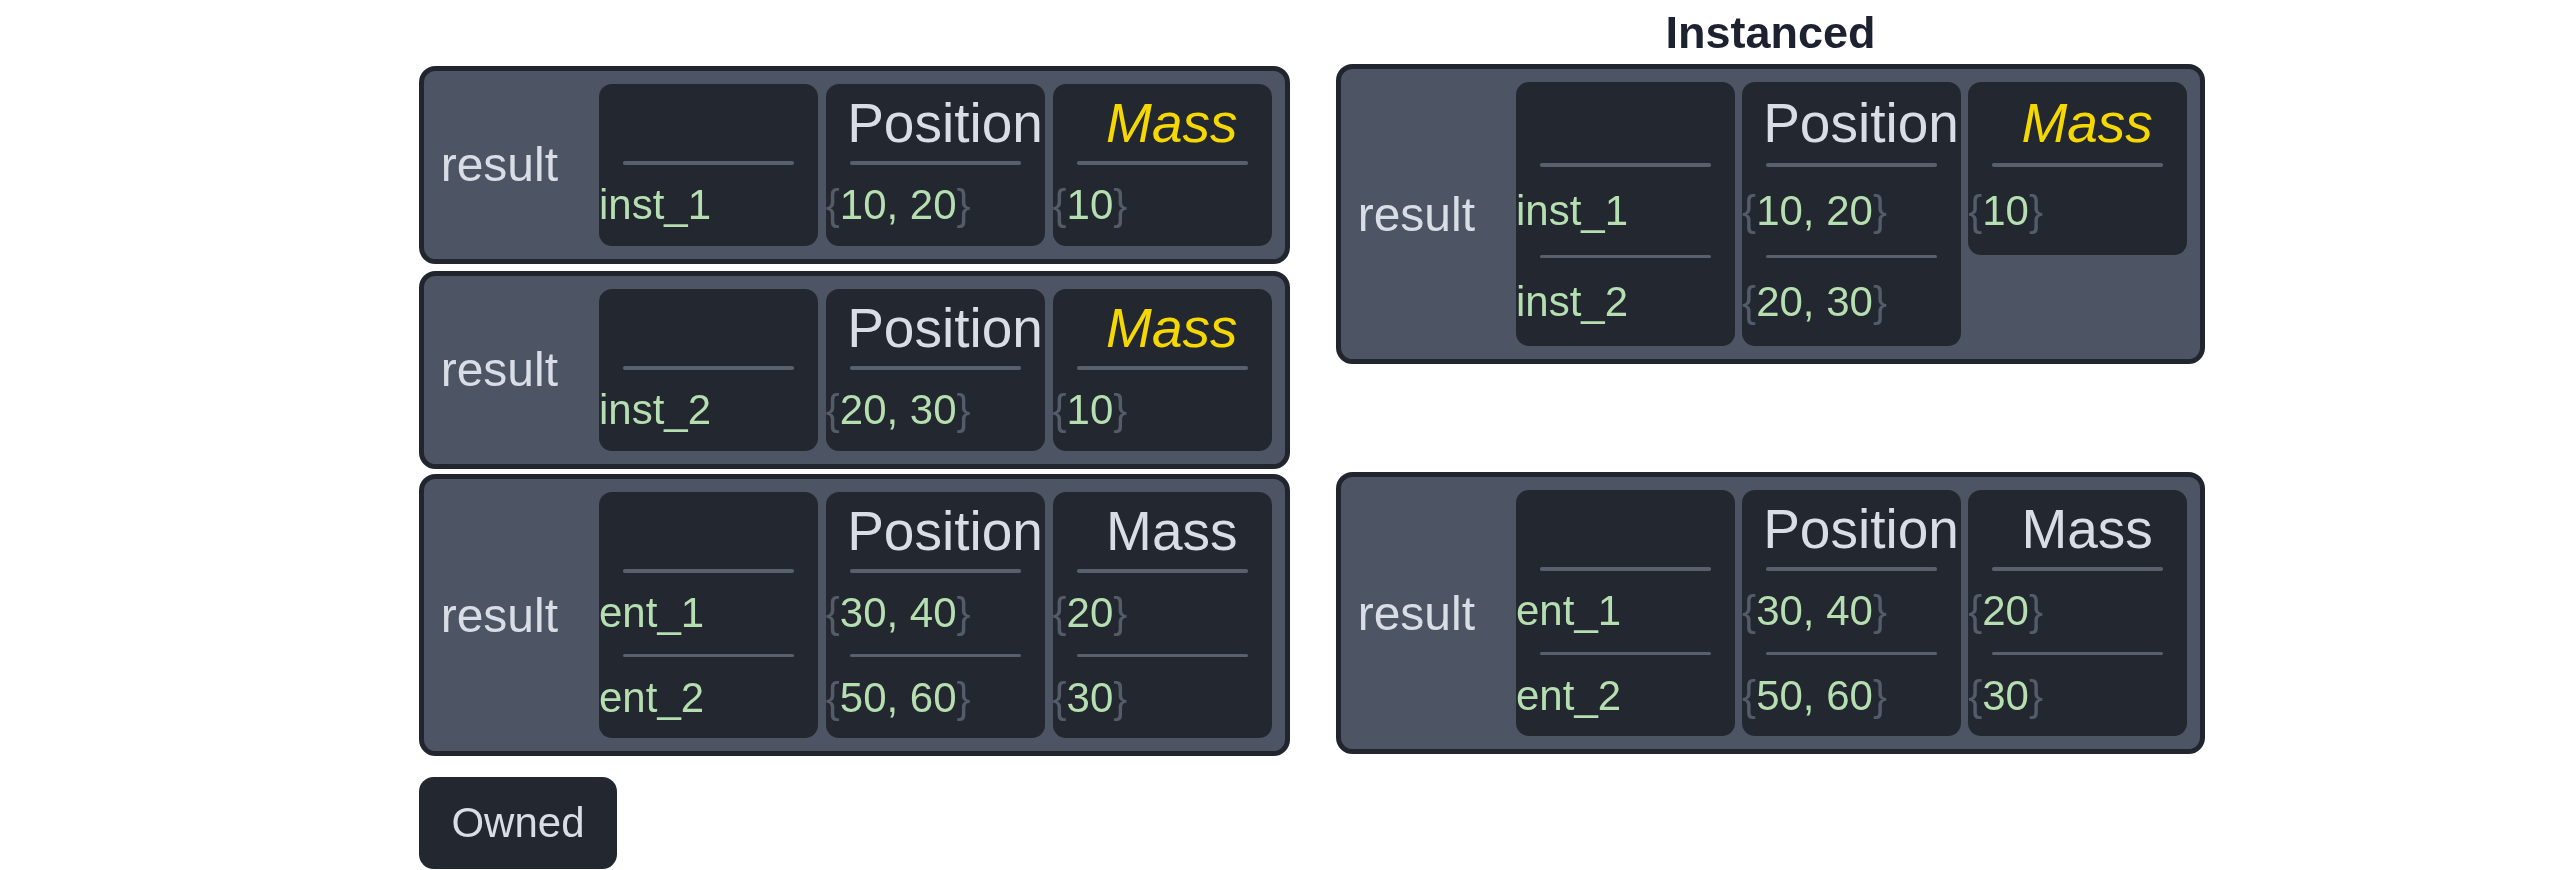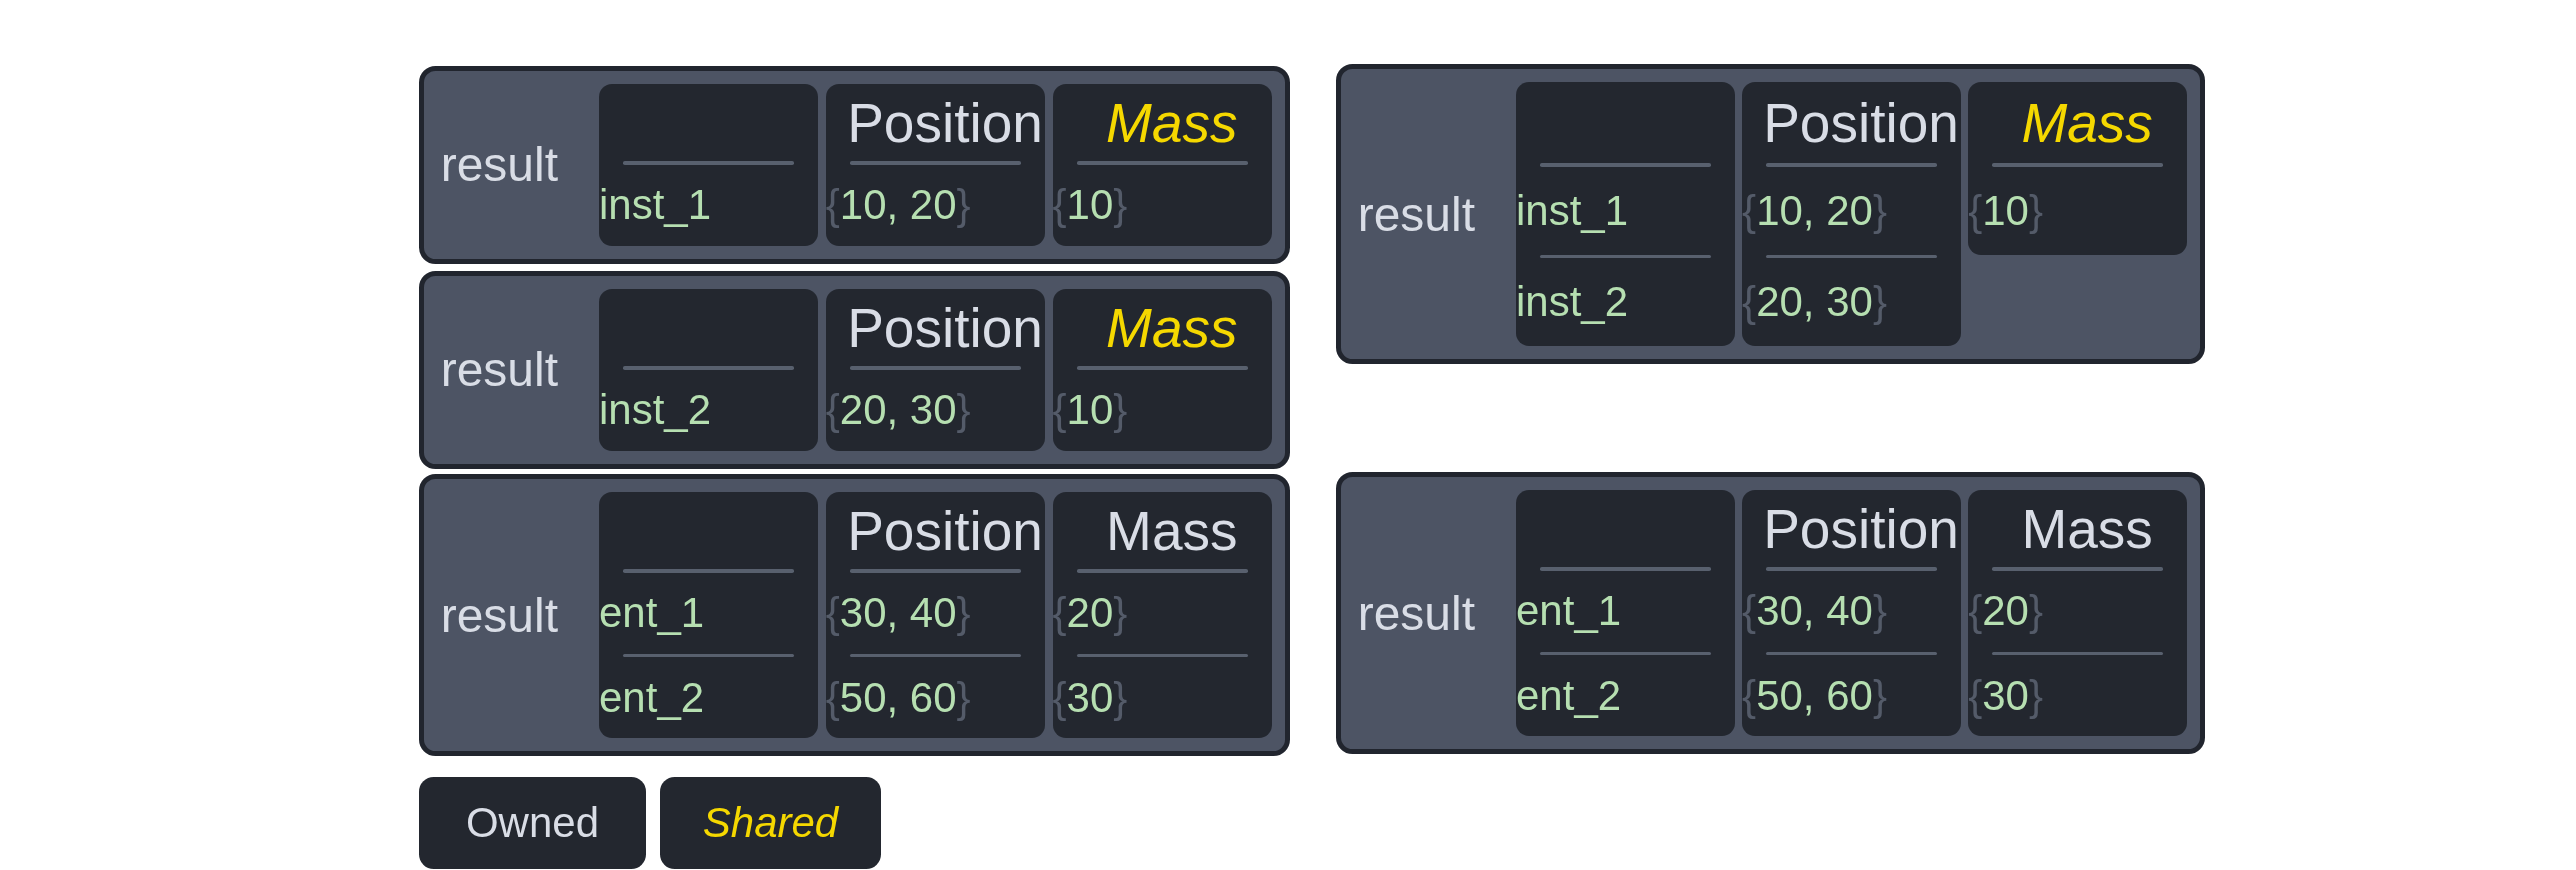--- a/index.html
+++ b/index.html
@@ -92,27 +92,28 @@
     position:absolute;
     box-sizing:border-box;
     height:92px;
     background:var(--inner-fill,#23272f);
     border-radius:14.7px;
     display:flex;
     align-items:center;
     justify-content:center;
     font-size:42px;
   }
-  .legend-box.owned{left:419px;top:777px;width:227px;color:var(--light-text,#d9dde6);}
+  .legend-box.owned{left:419px;top:777px;width:198px;color:var(--light-text,#d9dde6);}
   .legend-box.shared{left:660px;top:777px;width:221px;color:var(--shared-yellow,#f5d800);font-style:italic;}
 </style>
 </head>
 <body style="background: rgb(255, 255, 255);">
 
 <div class="canvas">
+  <div class="col-title right">Instanced</div>
 
   <div id="tables-layer">
       <div class="arch-table" style="left: 419px; top: 66px; width: 871px;">
         <div class="row-label">result</div>
         <div class="cols">
           <div class="col">
             <div class="col-header" style="height: 77px;"></div>
             <div class="row-divider"></div>
             <div class="cell" style="height: 81px;"><span class="val">inst_1</span></div>
           </div>
@@ -222,17 +223,14 @@
             <div class="row-divider"></div>
             <div class="cell" style="height: 81px;"><span class="brace">{</span><span class="val">30</span><span class="brace">}</span></div>
           </div>
         </div>
       </div>
     </div>
 
   <div class="legend-box owned">
     <span>Owned</span>
   </div>
-  <div class="legend-box shared">
-    <span>Shared</span>
-  </div>
 </div>
 
 
 </body></html>

